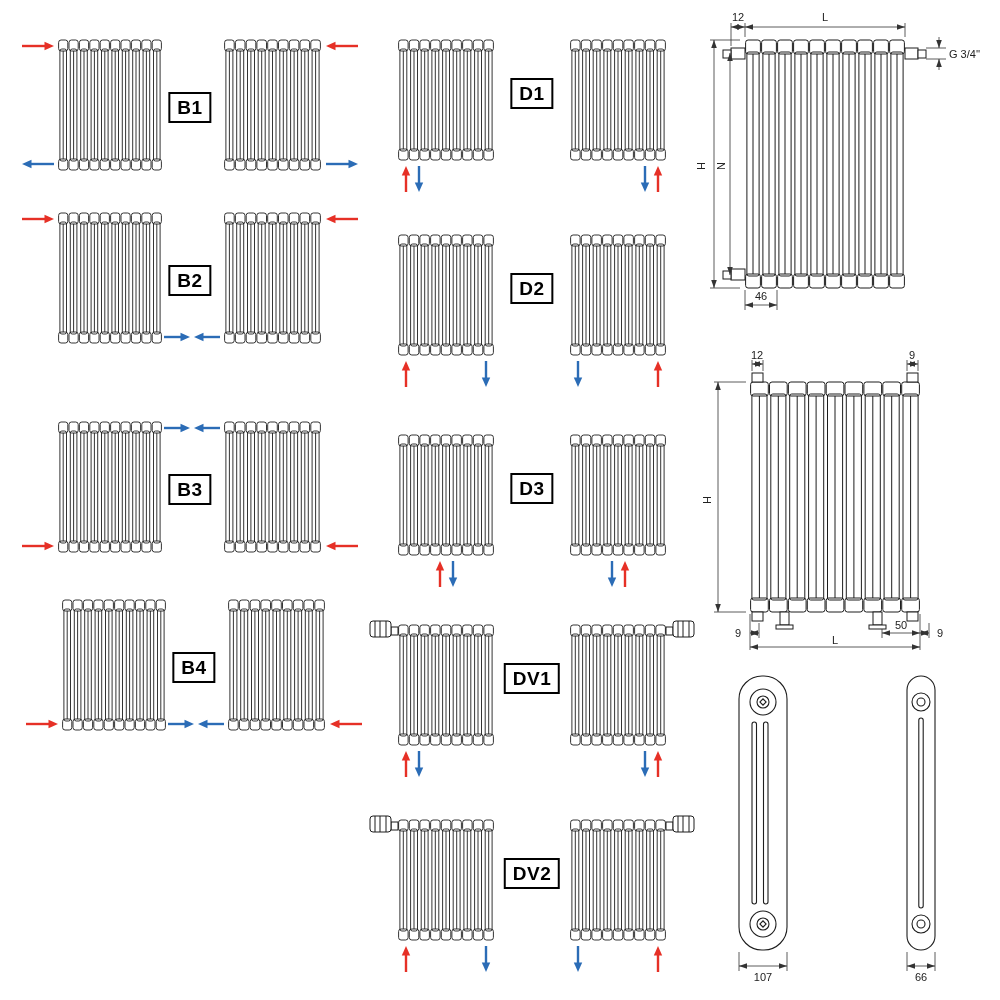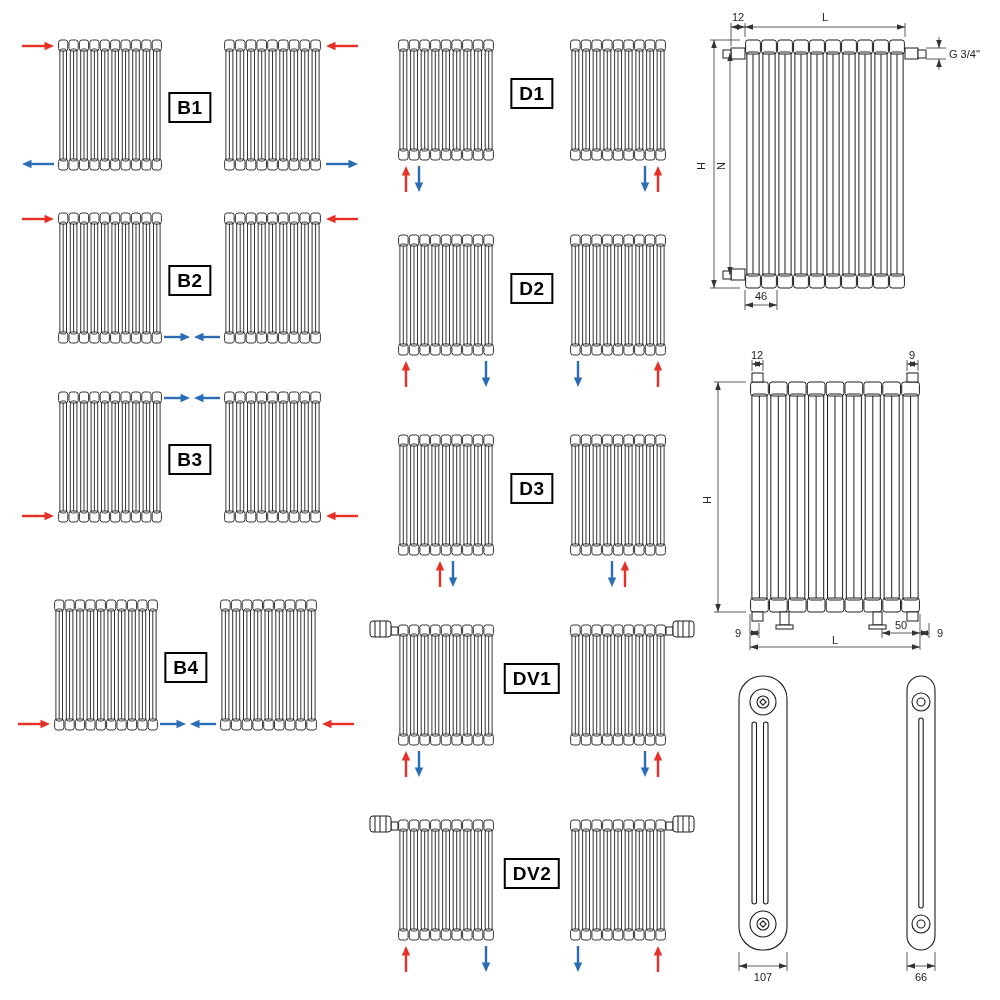--- a/index.html
+++ b/index.html
@@ -218,21 +218,21 @@
           <line x1="338" y1="14" x2="314" y2="14" stroke="#e63026" stroke-width="2.4"></line>
           <path d="M306,14 L315.5,9.8 L315.5,18.2 Z" fill="#e63026"></path>
         </g>
         <g>
           <line x1="200" y1="132" x2="182" y2="132" stroke="#2b6cb6" stroke-width="2.4"></line>
           <path d="M174,132 L183.5,127.8 L183.5,136.2 Z" fill="#2b6cb6"></path>
         </g>
       </svg>
     <div class="scheme-label b">B2</div>
   </div>
-  <div class="scheme" style="left:20px;top:384px;width:340px;height:150px">
+  <div class="scheme" style="left:20px;top:414px;width:340px;height:150px">
     <svg width="340" height="150" viewBox="0 0 340 150">
         <g stroke="#1d1d1d" fill="none" stroke-width="0.9">
           <rect x="38.6" y="8" width="9.2" height="11" rx="2.5"></rect>
           <rect x="38.6" y="127" width="9.2" height="11" rx="2.5"></rect>
           <rect x="39.9" y="17" width="6.6" height="112" rx="2"></rect>
           <line x1="43.2" y1="19" x2="43.2" y2="127"></line>
           <rect x="49.0" y="8" width="9.2" height="11" rx="2.5"></rect>
           <rect x="49.0" y="127" width="9.2" height="11" rx="2.5"></rect>
           <rect x="50.3" y="17" width="6.6" height="112" rx="2"></rect>
           <line x1="53.6" y1="19" x2="53.6" y2="127"></line>
@@ -319,21 +319,21 @@
           <line x1="338" y1="132" x2="314" y2="132" stroke="#e63026" stroke-width="2.4"></line>
           <path d="M306,132 L315.5,127.8 L315.5,136.2 Z" fill="#e63026"></path>
         </g>
         <g>
           <line x1="200" y1="14" x2="182" y2="14" stroke="#2b6cb6" stroke-width="2.4"></line>
           <path d="M174,14 L183.5,9.8 L183.5,18.2 Z" fill="#2b6cb6"></path>
         </g>
       </svg>
     <div class="scheme-label b">B3</div>
   </div>
-  <div class="scheme" style="left:16px;top:592px;width:340px;height:150px">
+  <div class="scheme" style="left:24px;top:592px;width:340px;height:150px">
     <svg width="340" height="150" viewBox="0 0 340 150">
         <g stroke="#1d1d1d" fill="none" stroke-width="0.9">
           <rect x="38.6" y="8" width="9.2" height="11" rx="2.5"></rect>
           <rect x="38.6" y="127" width="9.2" height="11" rx="2.5"></rect>
           <rect x="39.9" y="17" width="6.6" height="112" rx="2"></rect>
           <line x1="43.2" y1="19" x2="43.2" y2="127"></line>
           <rect x="49.0" y="8" width="9.2" height="11" rx="2.5"></rect>
           <rect x="49.0" y="127" width="9.2" height="11" rx="2.5"></rect>
           <rect x="50.3" y="17" width="6.6" height="112" rx="2"></rect>
           <line x1="53.6" y1="19" x2="53.6" y2="127"></line>

